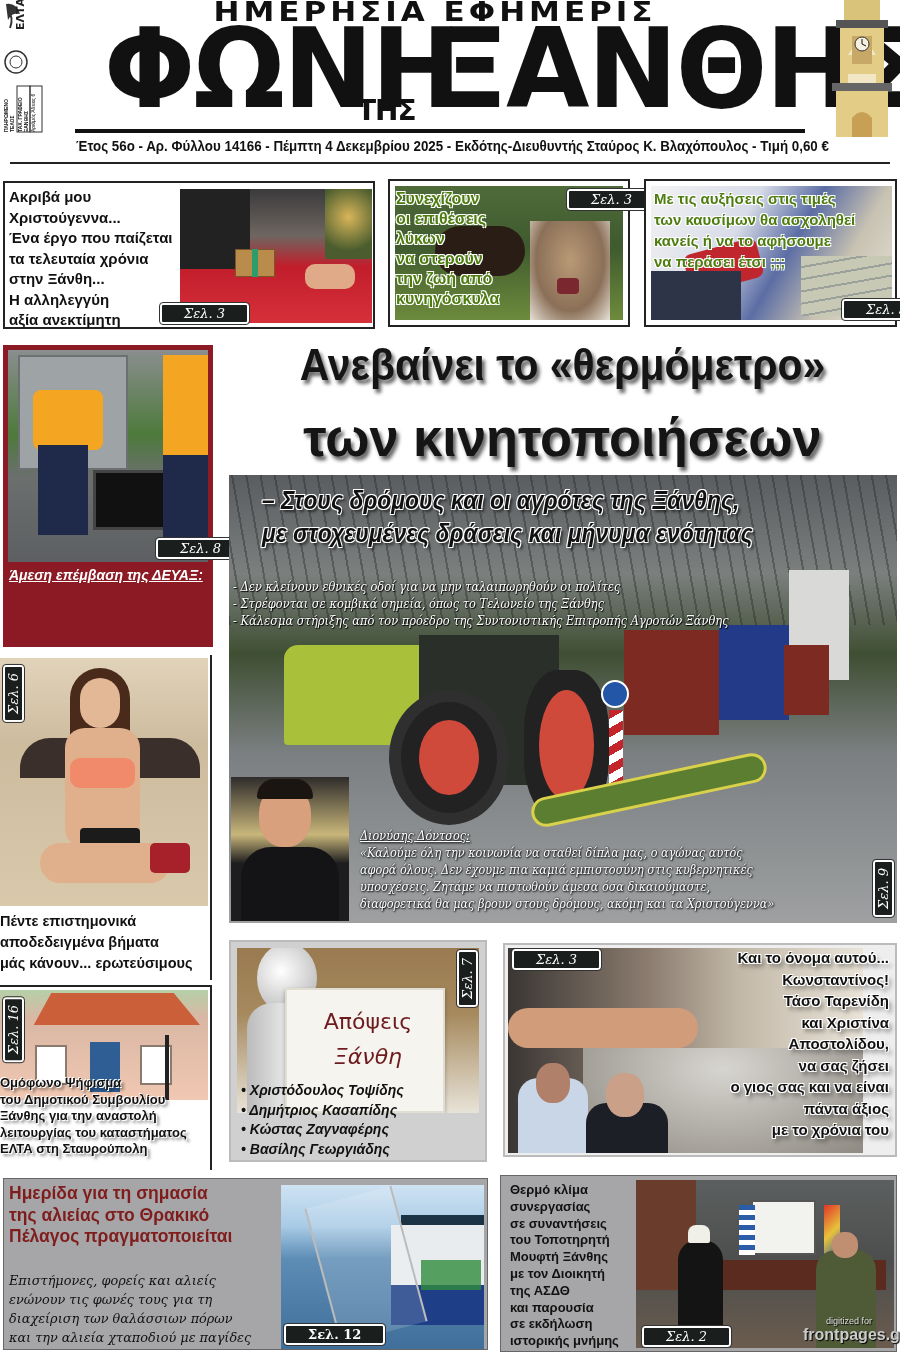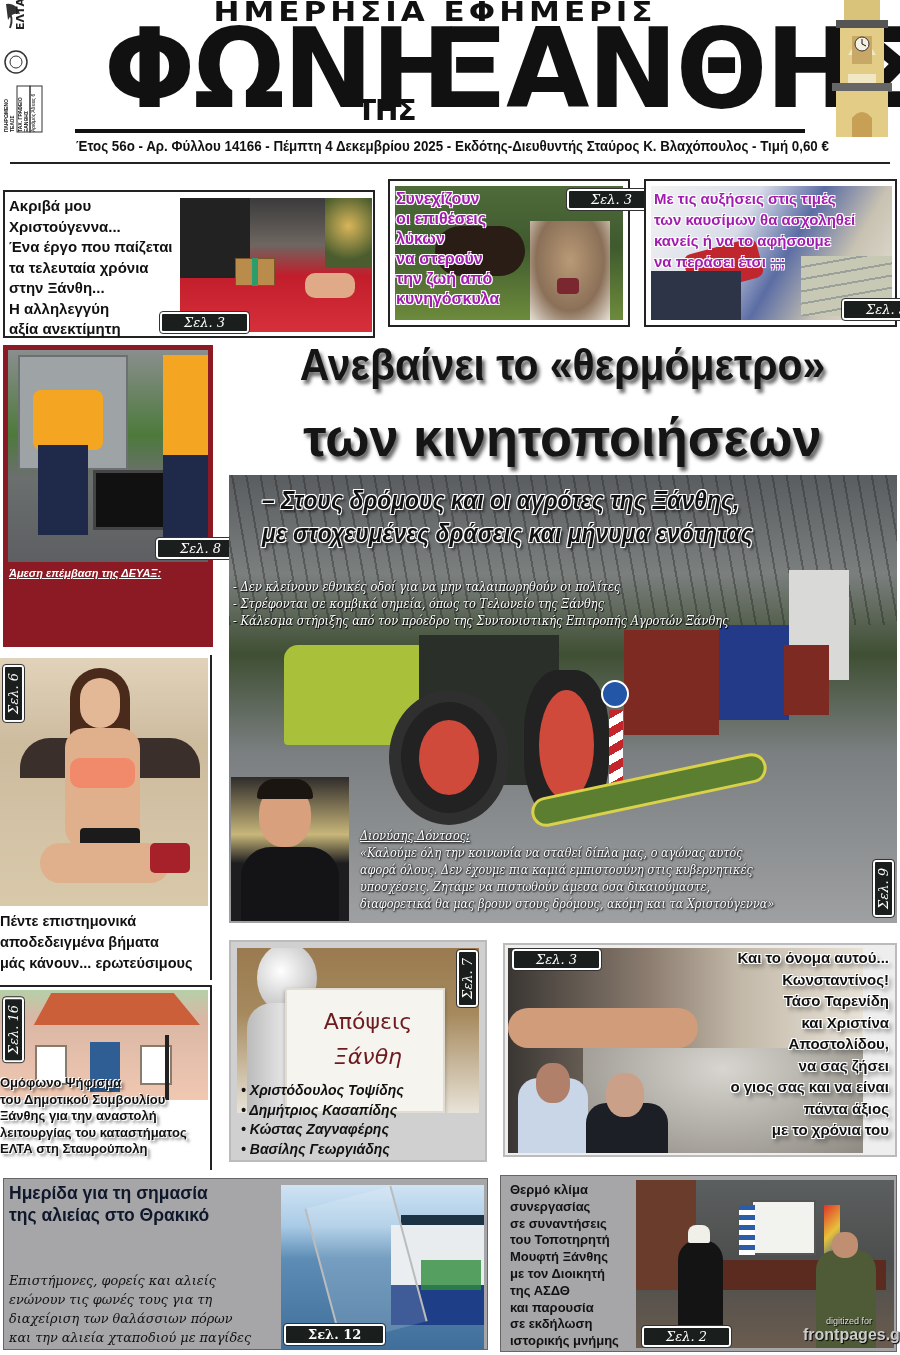--- a/index.html
+++ b/index.html
@@ -14,21 +14,21 @@
 .mast-name{left:95px;top:22px;width:720px;height:110px}
 .mast-big{position:absolute;font-family:"DejaVu Sans",sans-serif;font-weight:900;font-size:110px;line-height:1;top:-8px;transform:scaleX(0.98);letter-spacing:-2px}
 .mast-small{position:absolute;font-family:"DejaVu Sans",sans-serif;font-weight:bold;font-size:28px;left:262px;top:72px;letter-spacing:-1px}
 .mast-rule{left:75px;top:129px;width:730px;height:4px;background:#111}
 .issue{left:25px;top:138px;width:855px;text-align:center;font-family:"Liberation Sans",sans-serif;font-weight:bold;font-size:14.5px;transform:scaleX(0.92);white-space:nowrap}
 .issue-rule{left:10px;top:162px;width:880px;height:2px;background:#222}
 .side-logos{left:2px;top:0;width:60px;height:135px}
 .tower{left:822px;top:0;width:76px;height:137px}
 
 .t-text{font-weight:bold;font-size:15px;line-height:20.5px}
-.outline-text{color:#a21caf;font-weight:bold;text-shadow:-1px -1px 0 #fff,1px -1px 0 #fff,-1px 1px 0 #fff,1px 1px 0 #fff}
+.outline-text{color:#4d7c0f;font-weight:bold;text-shadow:-1px -1px 0 #fff,1px -1px 0 #fff,-1px 1px 0 #fff,1px 1px 0 #fff}
 .headline{left:230px;top:343px;width:665px;text-align:center;font-family:"Liberation Sans",sans-serif;font-weight:bold;font-size:44px;line-height:1;color:#151515;text-shadow:3px 4px 4px rgba(0,0,0,.6);white-space:nowrap;transform:scaleX(.93)}
 .headline2{left:230px;top:410px;width:665px;text-align:center;font-family:"Liberation Sans",sans-serif;font-weight:bold;font-size:54px;line-height:1;color:#151515;text-shadow:3px 4px 4px rgba(0,0,0,.6);white-space:nowrap;transform:scaleX(.97)}
 .subhead{font-family:"Liberation Sans",sans-serif;font-style:italic;font-weight:bold;font-size:26px;line-height:30px;color:#111;text-shadow:1px 1px 0 #fff,-1px -1px 0 #fff,1px -1px 0 #fff,-1px 1px 0 #fff,3px 3px 3px rgba(0,0,0,.6);white-space:nowrap;transform:scaleX(.88);transform-origin:left}
 .bullets{font-family:"DejaVu Serif",serif;font-style:italic;font-size:13px;line-height:17px;color:#fff;text-shadow:0 0 2px #000,1px 1px 1px #000;white-space:nowrap;transform:scaleX(.88);transform-origin:left}
 .quote{font-family:"DejaVu Serif",serif;font-style:italic;font-size:12.5px;line-height:17px;color:#fff;text-shadow:0 0 2px #000,1px 1px 2px #000;white-space:nowrap;transform:scaleX(.9);transform-origin:left}
 .small-bold{font-weight:bold;font-size:14.5px;line-height:20px}
 .op-list{font-style:italic;font-weight:bold;font-size:14px;line-height:19.5px;color:#111}
 </style>
 </head>
 <body>
@@ -67,21 +67,21 @@
     <line x1="40" y1="44" x2="44" y2="46" stroke="#111"></line>
     <rect x="10" y="83" width="60" height="8" fill="#666"></rect>
     <rect x="14" y="91" width="52" height="46" fill="#e3cc86"></rect>
     <path d="M30 137 L30 118 Q40 106 50 118 L50 137 Z" fill="#c7a056"></path>
     <rect x="26" y="74" width="28" height="9" fill="#f2e7c4"></rect>
   </svg>
 </div>
 <div class="abs issue">Έτος 56ο - Αρ. Φύλλου 14166 - Πέμπτη 4 Δεκεμβρίου 2025 - Εκδότης-Διευθυντής Σταύρος Κ. Βλαχόπουλος - Τιμή 0,60 €</div>
 <div class="abs issue-rule"></div>
 
-<div class="box" style="left:3px;top:190px;width:372px;height:148px">
+<div class="box" style="left:3px;top:181px;width:372px;height:148px">
   <div class="abs t-text" style="left:4px;top:4px;width:180px">
     <div>Ακριβά μου</div>
     <div>Χριστούγεννα...</div>
     <div>Ένα έργο που παίζεται</div>
     <div>τα τελευταία χρόνια</div>
     <div>στην Ξάνθη...</div>
     <div>Η αλληλεγγύη</div>
     <div>αξία ανεκτίμητη</div>
   </div>
   <div class="photo" style="left:175px;top:6px;width:192px;height:134px;background:linear-gradient(180deg,#3b3a3c 0%,#6e6660 35%,#c21d2b 58%,#d6303b 100%)">
@@ -129,21 +129,21 @@
 <div class="abs" style="left:3px;top:345px;width:210px;height:302px;background:#8b1a24">
   <div class="photo" style="left:5px;top:5px;width:200px;height:212px;background:linear-gradient(180deg,#8a8e8f 0%,#4d7a3b 40%,#6b6f6e 60%,#5d5f62 100%)">
     <div class="abs" style="left:10px;top:5px;width:110px;height:115px;background:#9ea3a5;border:2px solid #6c7072"></div>
     <div class="abs" style="left:25px;top:40px;width:70px;height:60px;background:#f4a623;border-radius:8px"></div>
     <div class="abs" style="left:30px;top:95px;width:50px;height:90px;background:#1f2a4a"></div>
     <div class="abs" style="left:85px;top:120px;width:85px;height:60px;background:#111;border:3px solid #444"></div>
     <div class="abs" style="left:155px;top:5px;width:45px;height:100px;background:#f4a623"></div>
     <div class="abs" style="left:155px;top:105px;width:45px;height:100px;background:#1f2a4a"></div>
   </div>
   <div class="sel" style="left:153px;top:193px">Σελ. 8</div>
-  <div class="abs" style="left:6px;top:222px;color:#fff;font-style:italic;font-weight:bold;font-size:11px;text-decoration:underline;white-space:nowrap">Άμεση επέμβαση της ΔΕΥΑΞ:</div>
+  <div class="abs" style="left:6px;top:222px;color:#fff;font-style:italic;font-weight:bold;font-size:14px;text-decoration:underline;white-space:nowrap">Άμεση επέμβαση της ΔΕΥΑΞ:</div>
 </div>
 
 <div class="abs" style="left:0;top:655px;width:212px;height:325px;border-right:2px solid #222">
   <div class="photo" style="left:0;top:3px;width:208px;height:248px;background:linear-gradient(180deg,#e1d3ba 0%,#cdbb9e 35%,#d9c9ab 100%)">
     <div class="abs" style="left:20px;top:80px;width:180px;height:40px;background:#3a2f2a;border-radius:30px 30px 0 0"></div>
     <div class="abs" style="left:70px;top:10px;width:60px;height:120px;background:#4a2a1a;border-radius:30px"></div>
     <div class="abs" style="left:80px;top:20px;width:40px;height:50px;background:#e2b896;border-radius:20px"></div>
     <div class="abs" style="left:65px;top:70px;width:75px;height:120px;background:#dfb08b;border-radius:20px"></div>
     <div class="abs" style="left:70px;top:100px;width:65px;height:30px;background:#f08a6b;border-radius:10px"></div>
     <div class="abs" style="left:80px;top:170px;width:60px;height:22px;background:#1b1b1b;border-radius:4px"></div>
@@ -256,23 +256,24 @@
     <div>Αποστολίδου,</div>
     <div>να σας ζήσει</div>
     <div>ο γιος σας και να είναι</div>
     <div>πάντα άξιος</div>
     <div>με το χρόνια του</div>
   </div>
   <div class="sel" style="left:7px;top:4px">Σελ. 3</div>
 </div>
 
 <div class="abs" style="left:3px;top:1178px;width:485px;height:172px;background:#a6a6a8;border:1px solid #666">
-  <div class="abs" style="left:5px;top:4px;font-weight:bold;font-size:17.5px;line-height:21.5px;white-space:nowrap;color:#0f172a">
+  <div class="abs" style="left:5px;top:4px;font-weight:bold;font-size:17.5px;line-height:21.5px;white-space:nowrap;color:#7f1d1d">
     <div>Ημερίδα για τη σημασία</div>
     <div>της αλιείας στο Θρακικό</div>
+    <div>Πέλαγος πραγματοποιείται</div>
   </div>
   <div class="abs" style="left:5px;top:92px;font-family:'DejaVu Serif',serif;font-style:italic;font-size:13.5px;line-height:19px;white-space:nowrap;color:#111;transform:scaleX(.95);transform-origin:left">
     <div>Επιστήμονες, φορείς και αλιείς</div>
     <div>ενώνουν τις φωνές τους για τη</div>
     <div>διαχείριση των θαλάσσιων πόρων</div>
     <div>και την αλιεία χταποδιού με παγίδες</div>
   </div>
   <div class="photo" style="left:277px;top:6px;width:203px;height:164px;background:linear-gradient(180deg,#cfe3f3 0%,#a9cbe6 25%,#5d8db5 45%,#3f6f9a 100%)">
     <div class="abs" style="left:120px;top:30px;width:83px;height:10px;background:#1b3344"></div>
     <div class="abs" style="left:110px;top:40px;width:93px;height:100px;background:linear-gradient(180deg,#e8ecef 0%,#e8ecef 60%,#1e3f87 60%)"></div>

